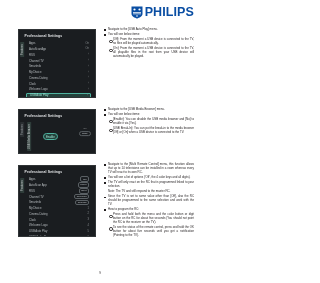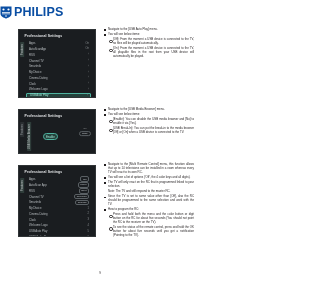--- a/index.html
+++ b/index.html
@@ -7,21 +7,21 @@
     width: 200px; height: 283px;
     background: #ffffff;
     font-family: "Liberation Sans", sans-serif;
     overflow: hidden;
   }
   .page { position: relative; width: 200px; height: 283px; background: #fff; }
 
   
   .logo-wrap {
     position: absolute; top: 6px; left: 0; right: 6px;
-    display: flex; justify-content: flex-start; align-items: center; gap: 2px;
+    display: flex; justify-content: flex-end; align-items: center; gap: 2px;
   }
   .logo-shield { width: 12px; height: 13px; flex: 0 0 auto; }
   .logo-word {
     font-family: "Liberation Sans", sans-serif;
     font-weight: 700; font-size: 12.5px; letter-spacing: 0.1px;
     color: #0a4ea3; line-height: 1;
   }
 
   
   .tv-panel {

